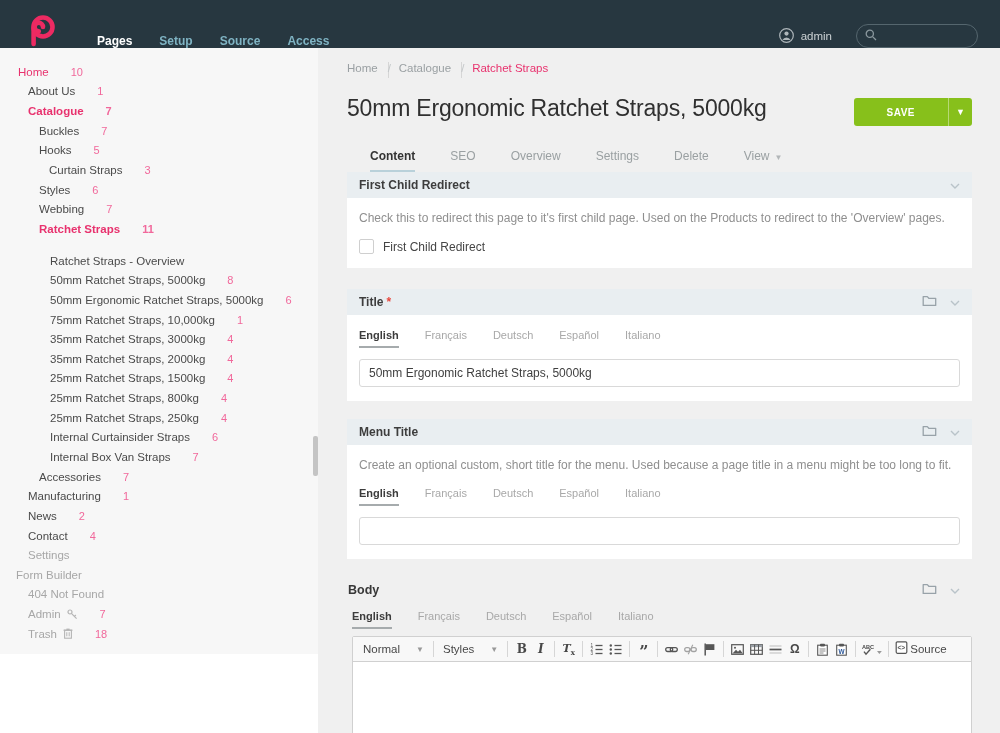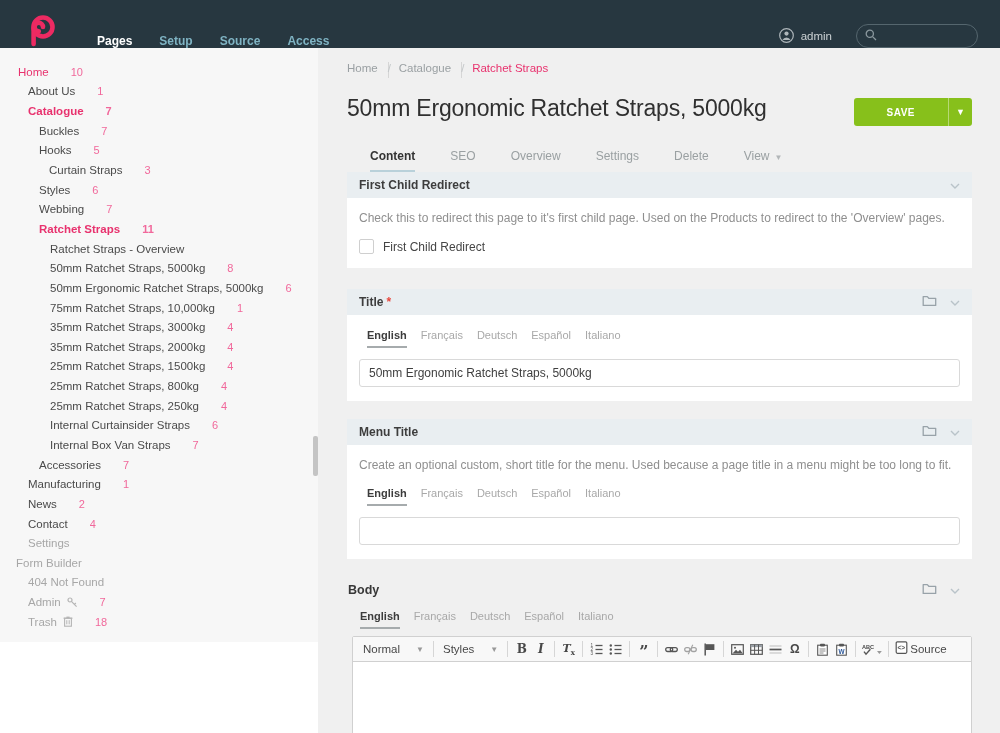--- a/index.html
+++ b/index.html
@@ -63,21 +63,21 @@
   .card-hd .hd-title { font-size:12px; font-weight:bold; color:#3d3d3d; }
   .req { color:#e8473c; margin-left:3px; }
   .hd-icons { display:flex; align-items:center; gap:13px; }
   .card-bd { padding:12px 12px 14px; background:#fff; }
   .help { font-size:12px; color:#8f8f8f; line-height:1.35; }
   .check-row { display:flex; align-items:center; gap:9px; margin-top:13px; }
   .checkbox { width:15px; height:15px; border:1px solid #cfcfcf; border-radius:2px;
     background:#fff; cursor:pointer; }
   .check-label { font-size:12px; color:#454545; }
 
-  .lang-tabs { display:flex; gap:14px; margin:2px 8px 11px;text-align:center; }
+  .lang-tabs { display:flex; gap:26px; margin:2px 0 11px;text-align:center; }
   .lang-tab { font-size:11px; color:#a8a8a8; cursor:pointer; padding-bottom:5px; }
   .lang-tab.active { color:#3c3c3c; font-weight:bold; border-bottom:2px solid #a6abad; }
   .text-input { width:100%; height:28px; border:1px solid #d9d9d9; border-radius:3px;
     padding:0 9px; font-size:12px; color:#3f3f3f; font-family:inherit; background:#fff; outline:none; }
 
   .gap21 { height:21px; } .gap18 { height:18px; } .gap22 { height:22px; }
 
   
   .body-hd { display:flex; align-items:center; justify-content:space-between; padding:0 12px 0 1px; }
   .body-hd .hd-title { font-size:12.5px; font-weight:bold; color:#383838; }
@@ -170,21 +170,21 @@
             <span class="cnt">6</span>
           </div>
           <div class="sb-item tone-normal" style="padding-left: 39px;">
             <span>Webbing</span>
             <span class="cnt">7</span>
           </div>
           <div class="sb-item tone-active-bold" style="padding-left: 39px;">
             <span>Ratchet Straps</span>
             <span class="cnt">11</span>
           </div>
-          <div class="sb-item tone-normal" style="padding-left: 50px;">
+          <div class="sb-item tone-normal" style="padding-left: 50px; margin-top: 12px;">
             <span>Ratchet Straps - Overview</span>
           </div>
           <div class="sb-item tone-normal" style="padding-left: 50px;">
             <span>50mm Ratchet Straps, 5000kg</span>
             <span class="cnt">8</span>
           </div>
           <div class="sb-item tone-normal" style="padding-left: 50px;">
             <span>50mm Ergonomic Ratchet Straps, 5000kg</span>
             <span class="cnt">6</span>
           </div>

